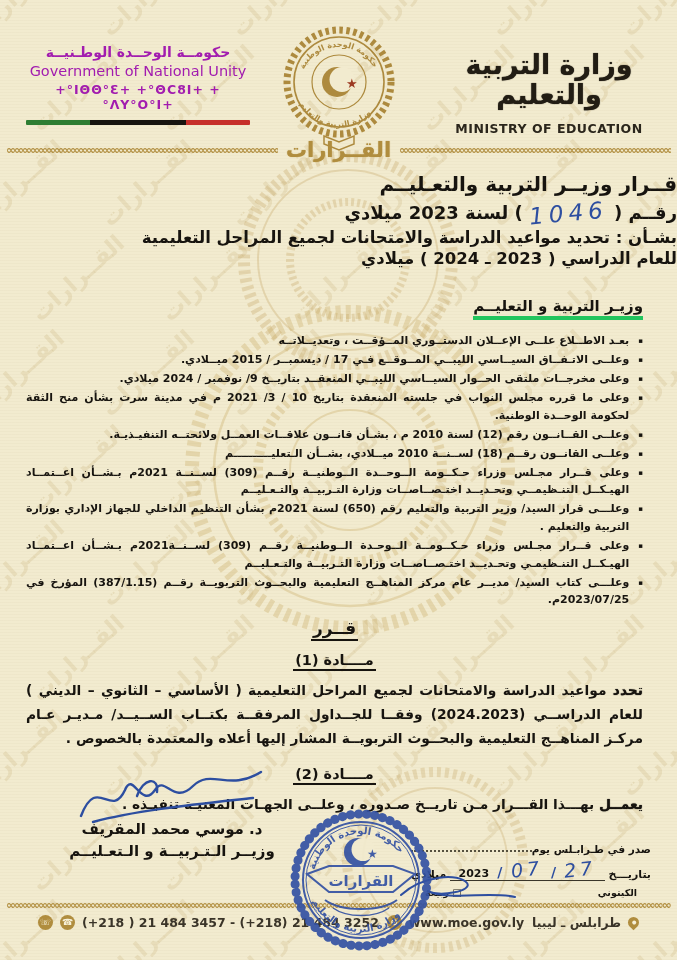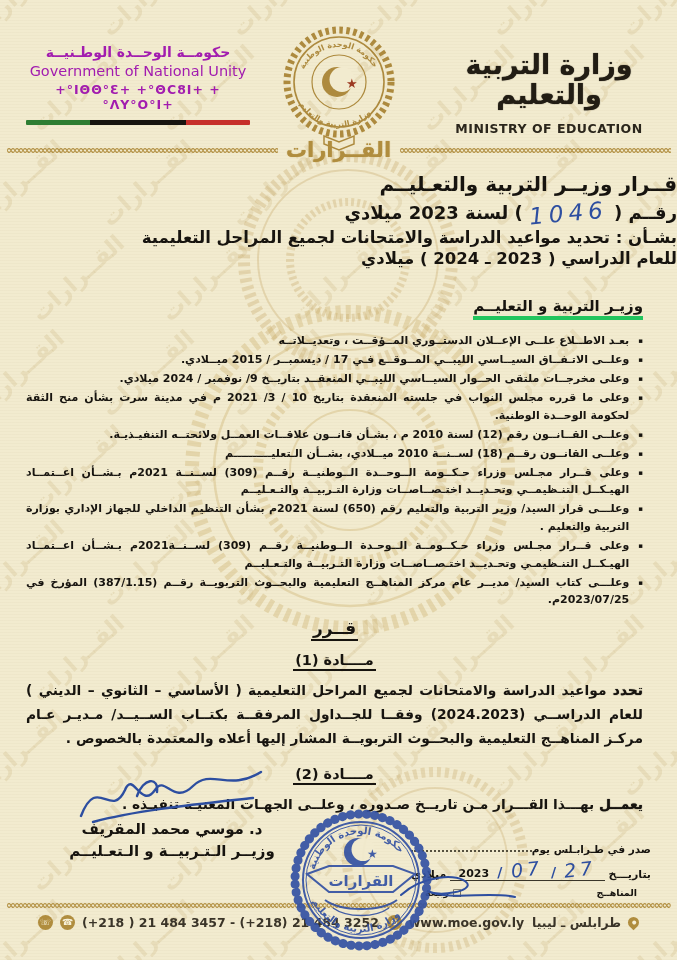--- a/index.html
+++ b/index.html
@@ -336,21 +336,21 @@
     <span class="slots">
       <bdi class="hand">27</bdi>
       <span class="sep">/</span>
       <bdi class="hand">07</bdi>
       <span class="sep">/</span>
       <bdi class="year">2023</bdi>
     </span>
     <span>ميلادي</span>
   </div>
   <div class="iss-line3">
-    <span>المناهــج</span>
+    <span>الكيتوني</span>
     <span><span class="box">□</span> <span>ربيعة</span></span>
     <svg id="small-sig" width="130" height="34" viewBox="0 0 130 34">
       <g fill="none" stroke="#2d4ea0" stroke-width="2" stroke-linecap="round">
         <path d="M8,24 C30,4 66,2 74,12 C80,20 48,26 34,20 C58,30 96,20 122,26"></path>
       </g>
     </svg>
   </div>
 </div>
 
 <div id="bottom-chain" class="chain-row">

